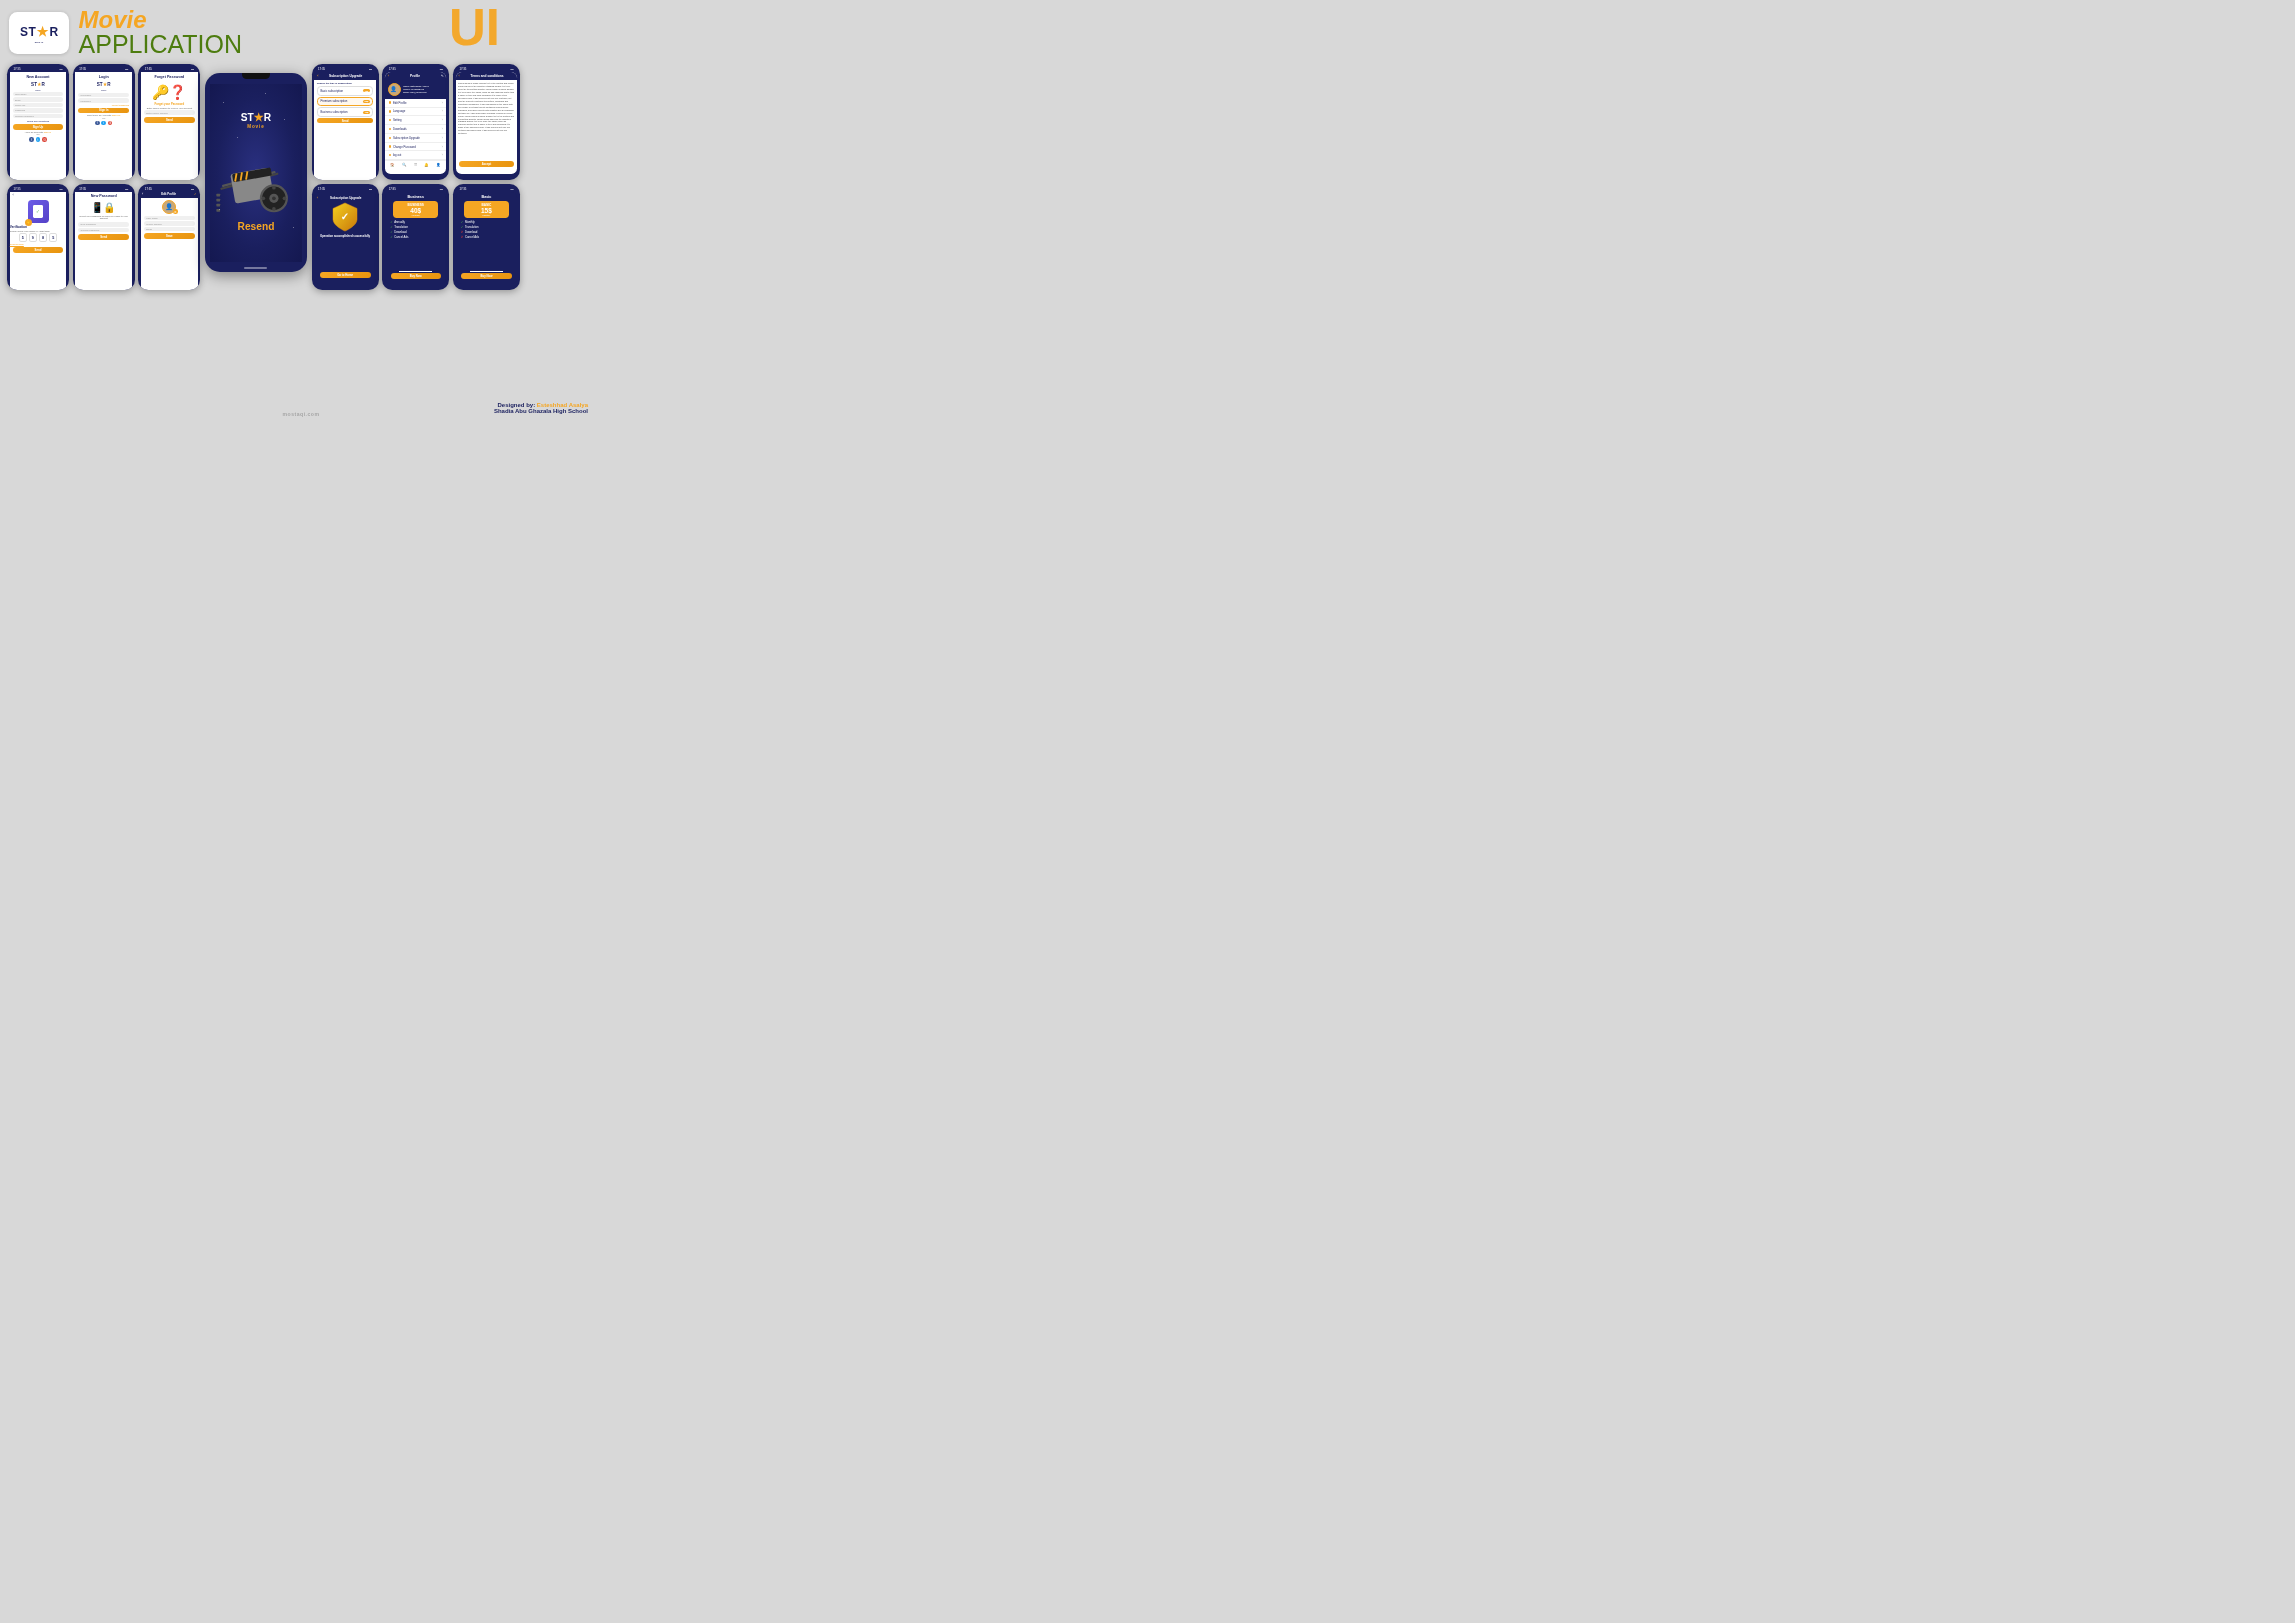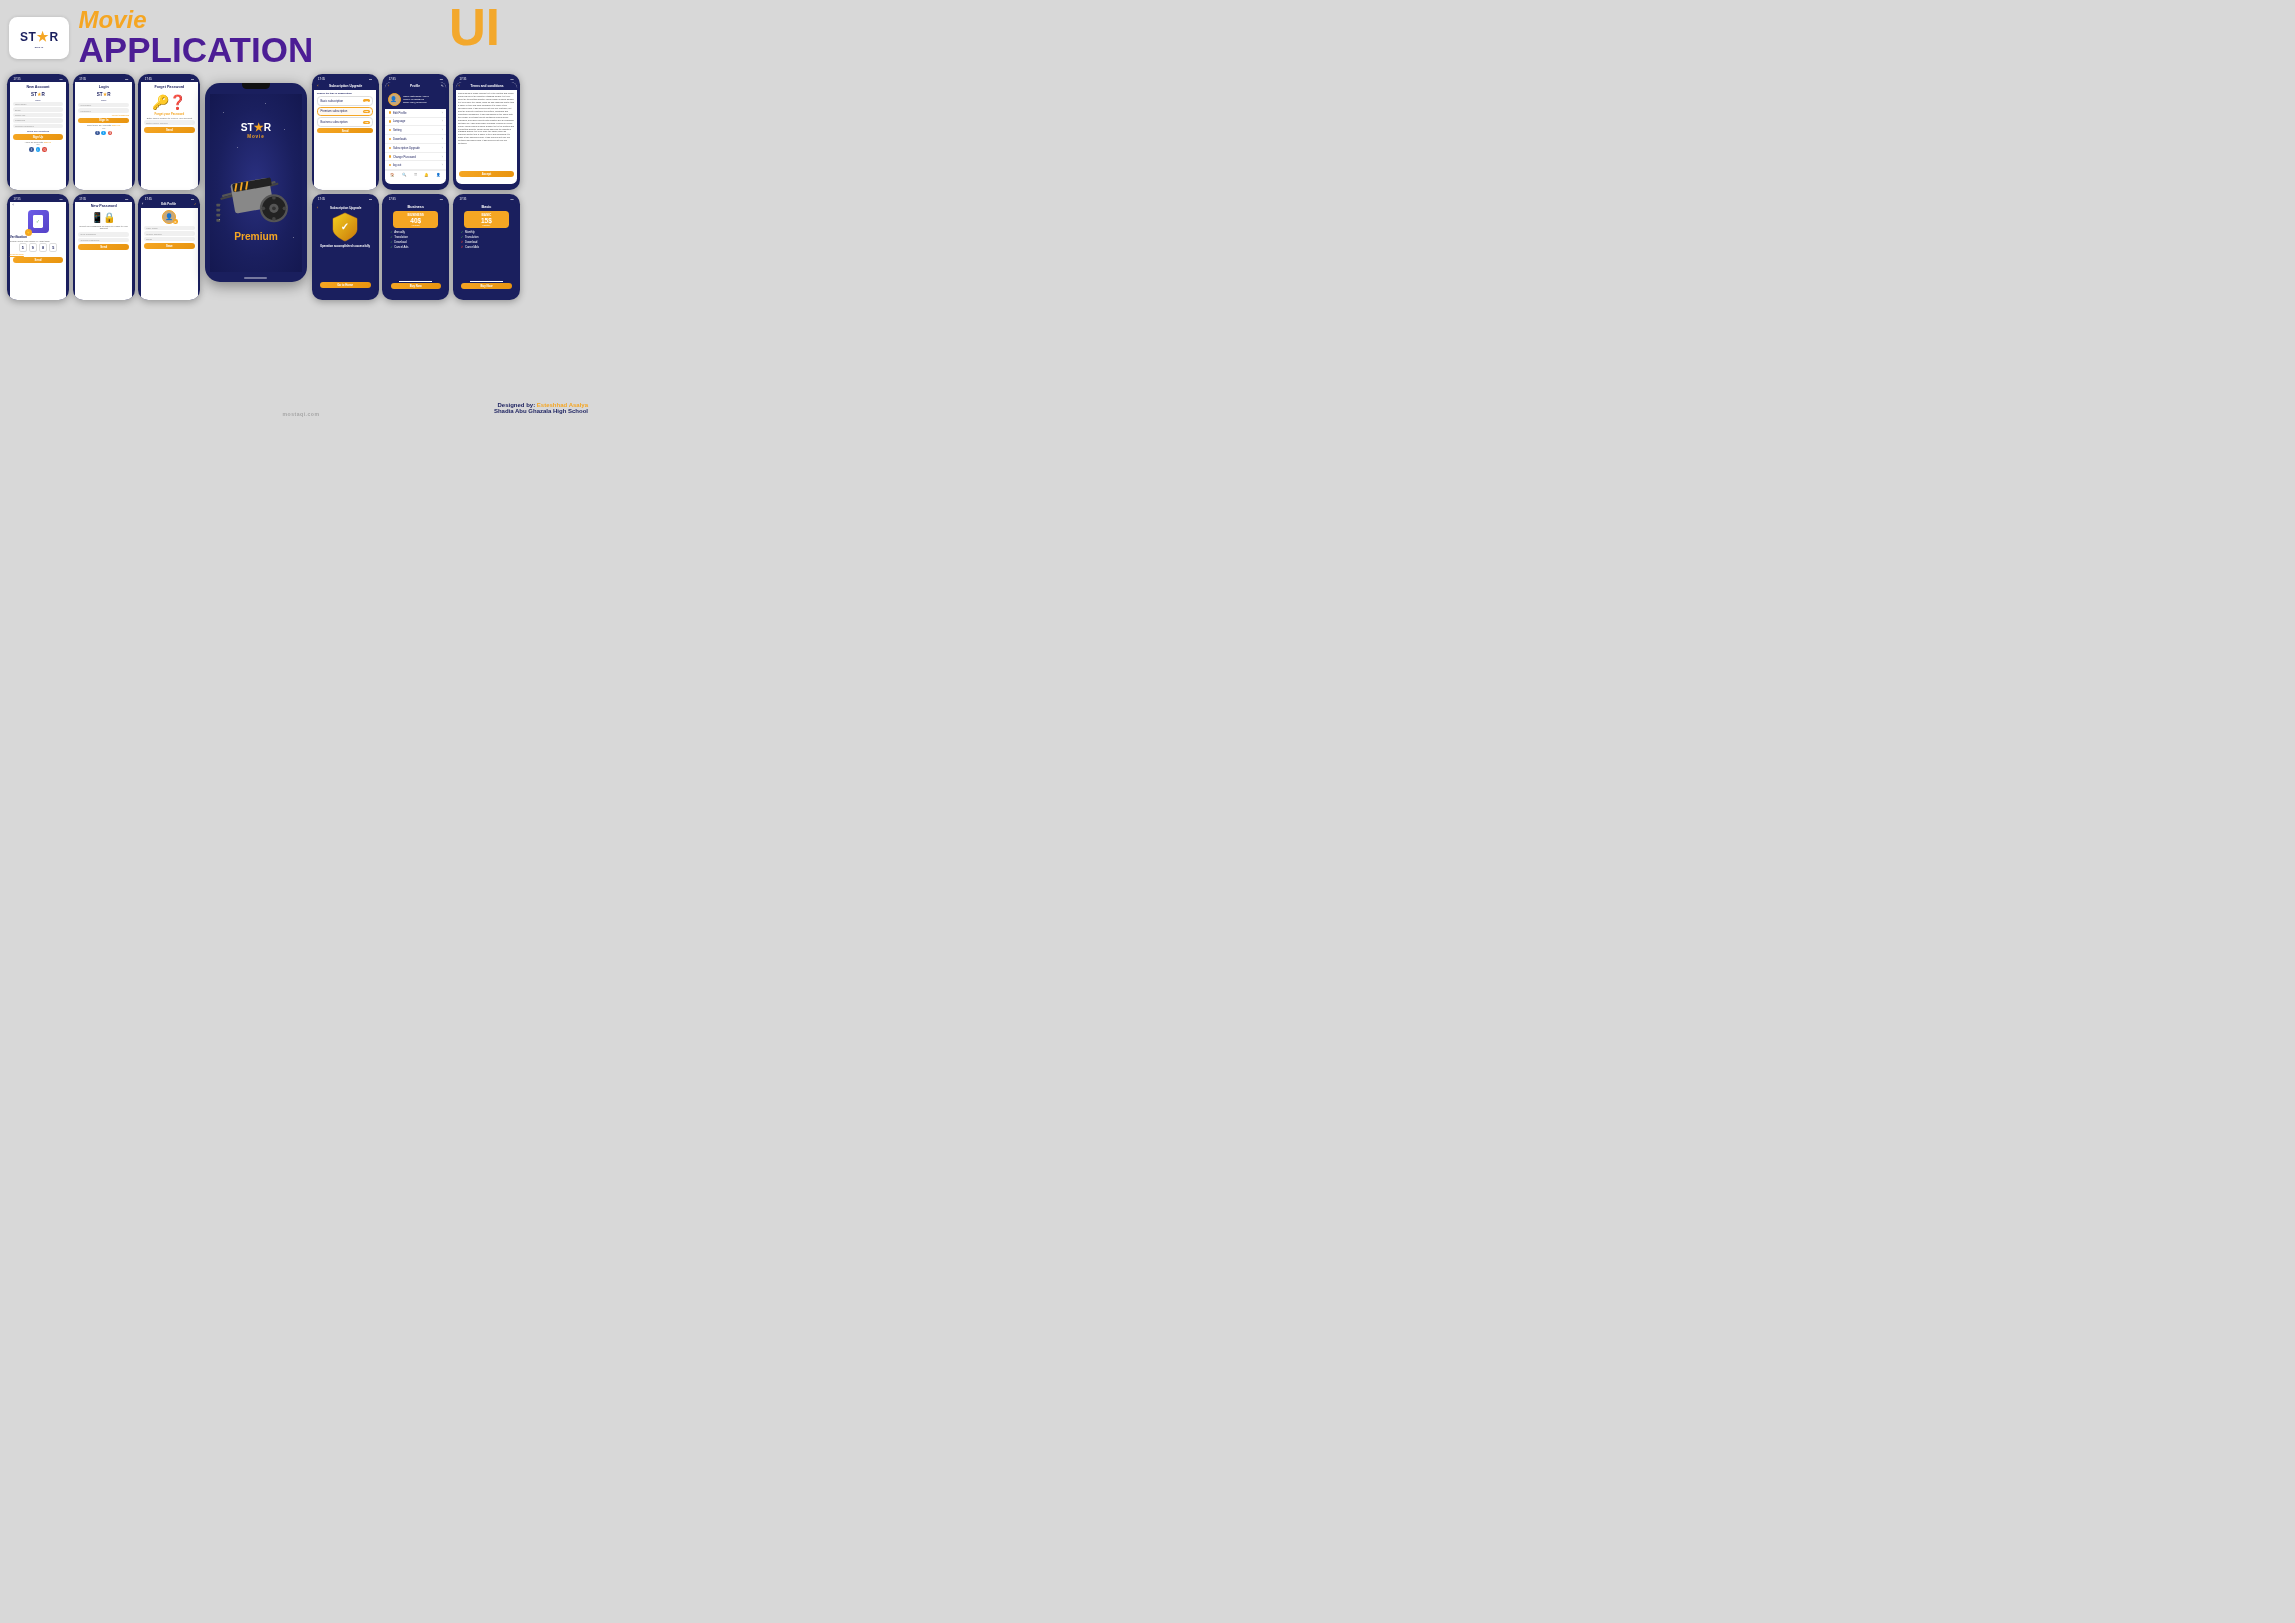--- a/index.html
+++ b/index.html
@@ -47,23 +47,23 @@
       flex: 1;
     }
     .title-movie {
       font-size: 24px;
       font-weight: 900;
       color: #f5a623;
       line-height: 1;
       font-style: italic;
     }
     .title-application {
-      font-size: 35px;
-      font-weight: 700;
-      color: #4c1d95;
+      font-size: 25px;
+      font-weight: 400;
+      color: #4d7c0f;
       line-height: 1;
     }
     .title-ui {
       font-size: 51px;
       font-weight: 700;
       color: #f5a623;
       line-height: 0.9;
       position: absolute;
       right: 102px;
       top: 4.6px;
@@ -790,21 +790,21 @@
             <circle cx="130" cy="82" r="4" fill="#444"></circle>
             <circle cx="130" cy="128" r="4" fill="#444"></circle>
             <circle cx="107" cy="105" r="4" fill="#444"></circle>
             <circle cx="153" cy="105" r="4" fill="#444"></circle>
 
             <rect x="5" y="95" width="8" height="6" rx="1" fill="#555"></rect>
             <rect x="5" y="106" width="8" height="6" rx="1" fill="#555"></rect>
             <rect x="5" y="117" width="8" height="6" rx="1" fill="#555"></rect>
             <rect x="5" y="128" width="8" height="6" rx="1" fill="#555"></rect>
           </svg>
-          <div class="welcome-text">Premium</div>
+          <div class="welcome-text">Resend</div>
         </div>
       </div>
       <div class="center-phone-bar"></div>
     </div>
   </div>
 
   <div class="right-phones">
 
     <div class="right-phones-top">
 

